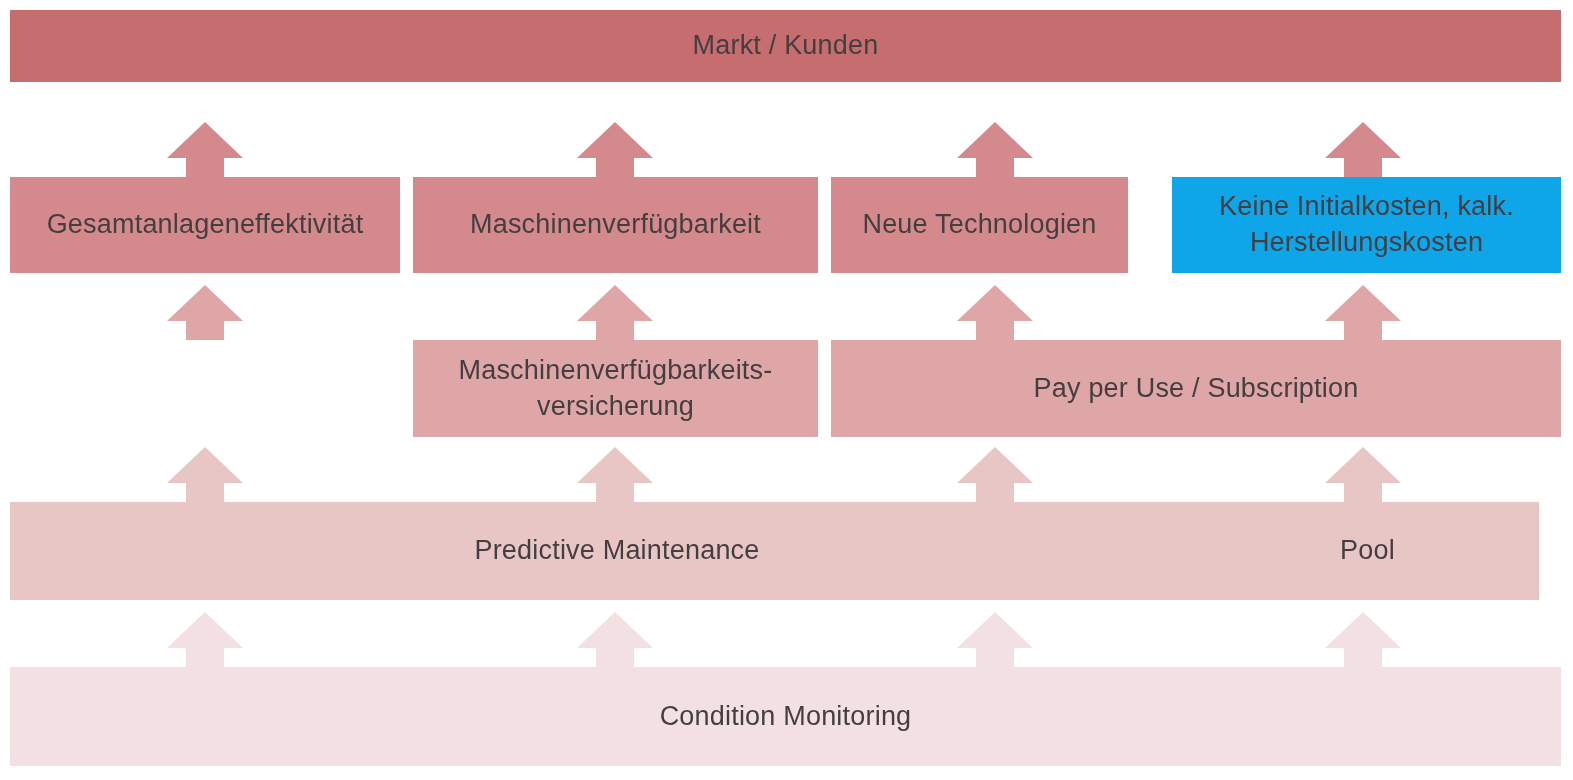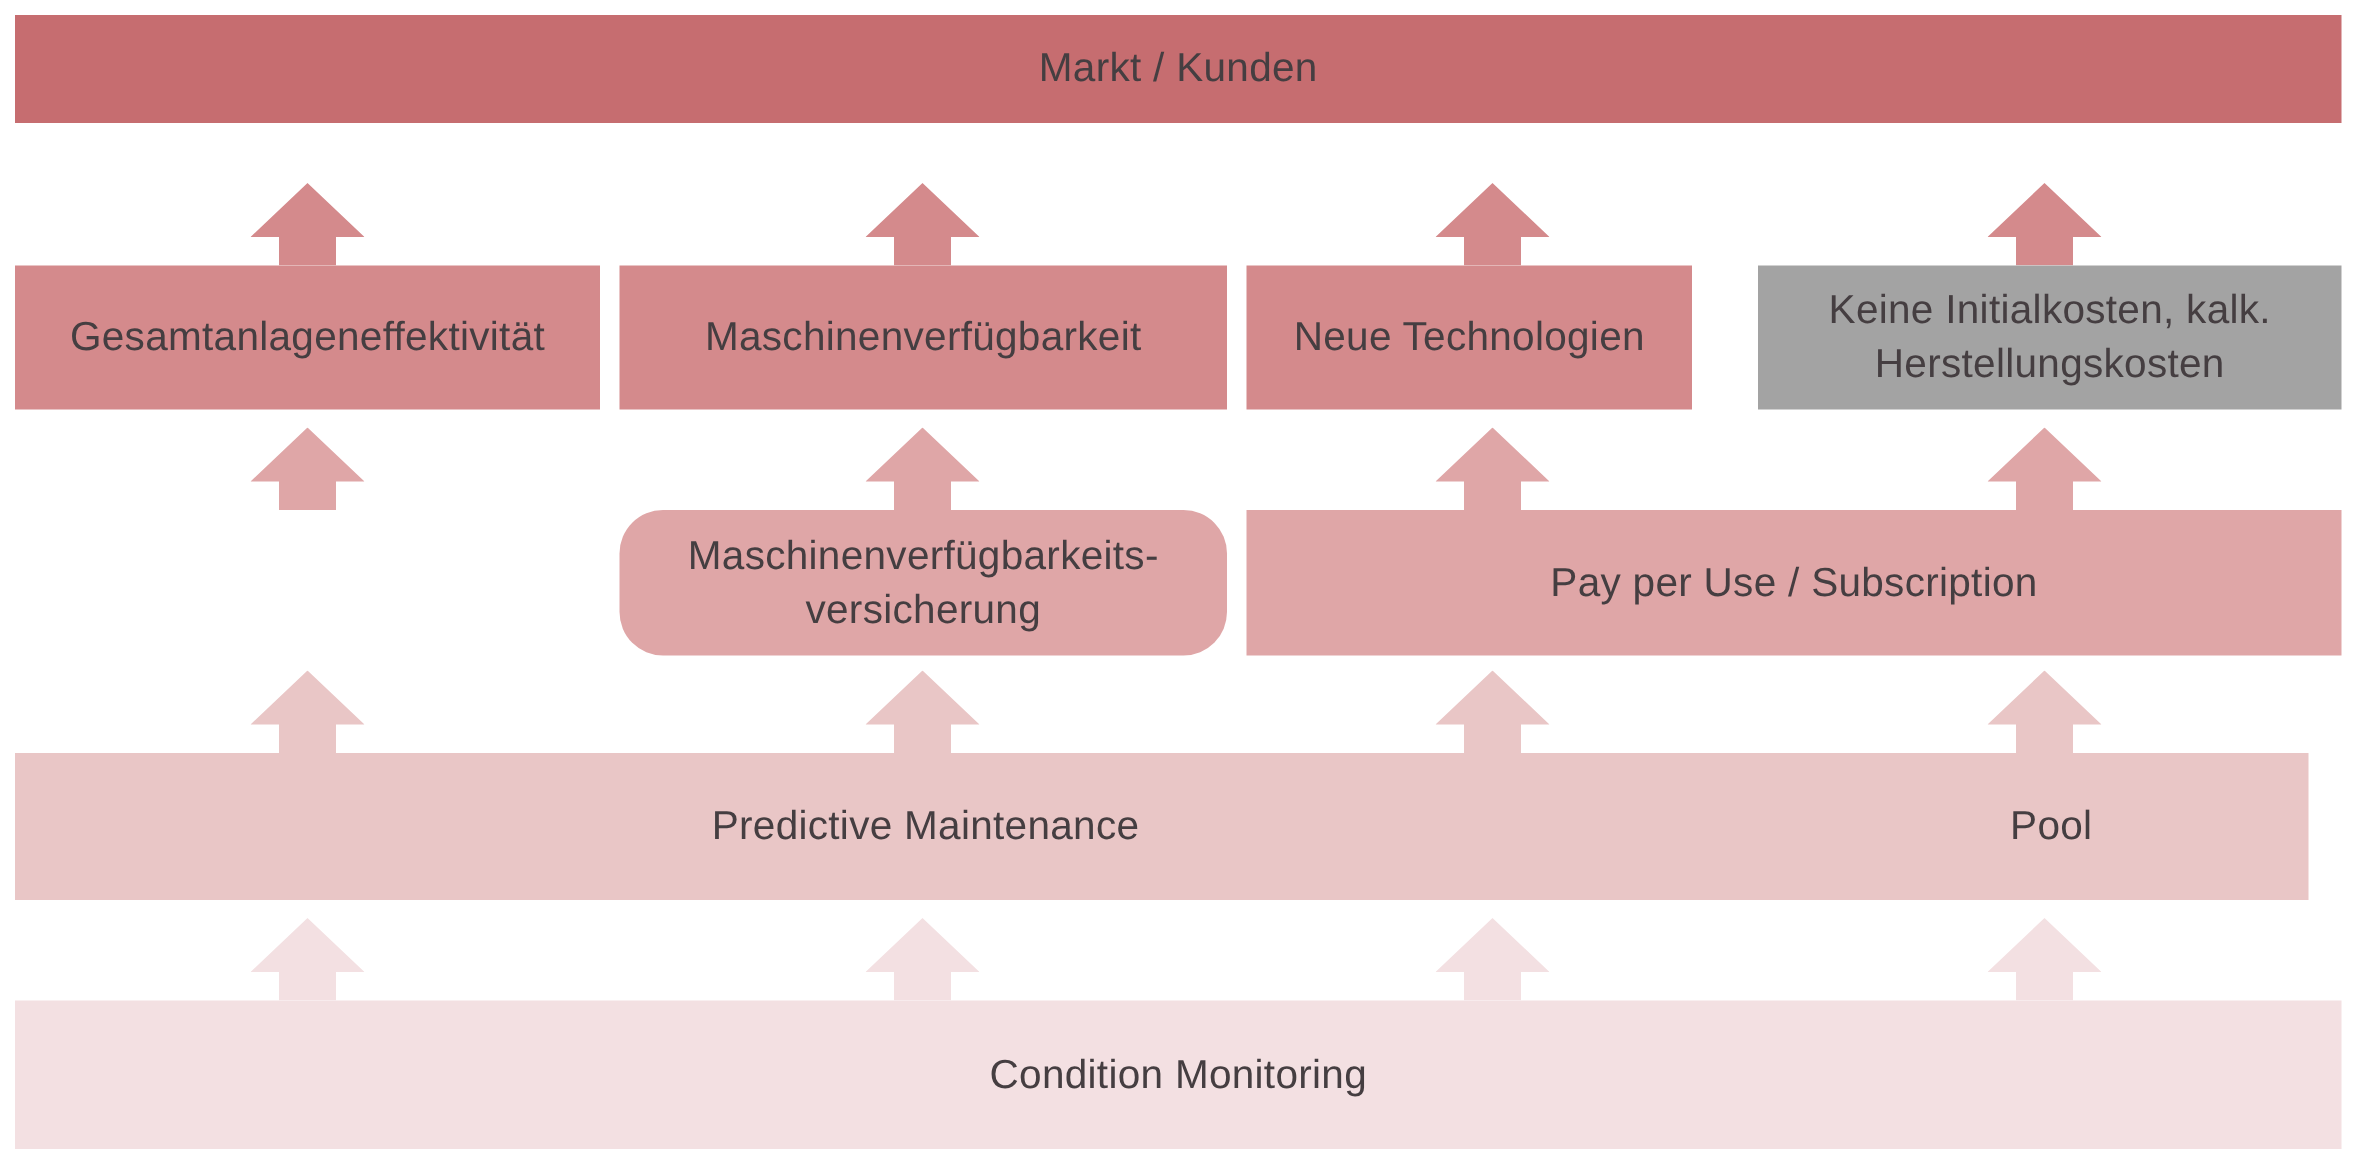--- a/index.html
+++ b/index.html
@@ -79,37 +79,37 @@
   <svg class="arrow c3 g1" viewBox="0 0 76 55" preserveAspectRatio="none">
       <polygon points="38,0 76,36 57,36 57,55 19,55 19,36 0,36" fill="#d48a8c"></polygon>
     </svg>
   <svg class="arrow c4 g1" viewBox="0 0 76 55" preserveAspectRatio="none">
       <polygon points="38,0 76,36 57,36 57,55 19,55 19,36 0,36" fill="#d48a8c"></polygon>
     </svg>
 
   <div class="box r2 b1" style="background: rgb(212, 138, 140);">Gesamtanlageneffektivität</div>
   <div class="box r2 b2" style="background: rgb(212, 138, 140);">Maschinenverfügbarkeit</div>
   <div class="box r2 b3" style="background: rgb(212, 138, 140);">Neue Technologien</div>
-  <div class="box r2 b4" style="background: #a3a3a3;">Keine Initialkosten, kalk.
+  <div class="box r2 b4" style="background: #0ea5e9;">Keine Initialkosten, kalk.
 Herstellungskosten</div>
 
   <svg class="arrow c1 g2" viewBox="0 0 76 55" preserveAspectRatio="none">
       <polygon points="38,0 76,36 57,36 57,55 19,55 19,36 0,36" fill="#dfa6a7"></polygon>
     </svg>
   <svg class="arrow c2 g2" viewBox="0 0 76 55" preserveAspectRatio="none">
       <polygon points="38,0 76,36 57,36 57,55 19,55 19,36 0,36" fill="#dfa6a7"></polygon>
     </svg>
   <svg class="arrow c3 g2" viewBox="0 0 76 55" preserveAspectRatio="none">
       <polygon points="38,0 76,36 57,36 57,55 19,55 19,36 0,36" fill="#dfa6a7"></polygon>
     </svg>
   <svg class="arrow c4 g2" viewBox="0 0 76 55" preserveAspectRatio="none">
       <polygon points="38,0 76,36 57,36 57,55 19,55 19,36 0,36" fill="#dfa6a7"></polygon>
     </svg>
 
-  <div class="box r3 b2" style="background: rgb(223, 166, 167); border-radius: 29px;">Maschinenverfügbarkeits-
+  <div class="box r3 b2" style="background: rgb(223, 166, 167);">Maschinenverfügbarkeits-
 versicherung</div>
   <div class="box r3 b3" style="background: rgb(223, 166, 167);">Pay per Use / Subscription</div>
 
   <svg class="arrow c1 g3" viewBox="0 0 76 55" preserveAspectRatio="none">
       <polygon points="38,0 76,36 57,36 57,55 19,55 19,36 0,36" fill="#e9c6c6"></polygon>
     </svg>
   <svg class="arrow c2 g3" viewBox="0 0 76 55" preserveAspectRatio="none">
       <polygon points="38,0 76,36 57,36 57,55 19,55 19,36 0,36" fill="#e9c6c6"></polygon>
     </svg>
   <svg class="arrow c3 g3" viewBox="0 0 76 55" preserveAspectRatio="none">

